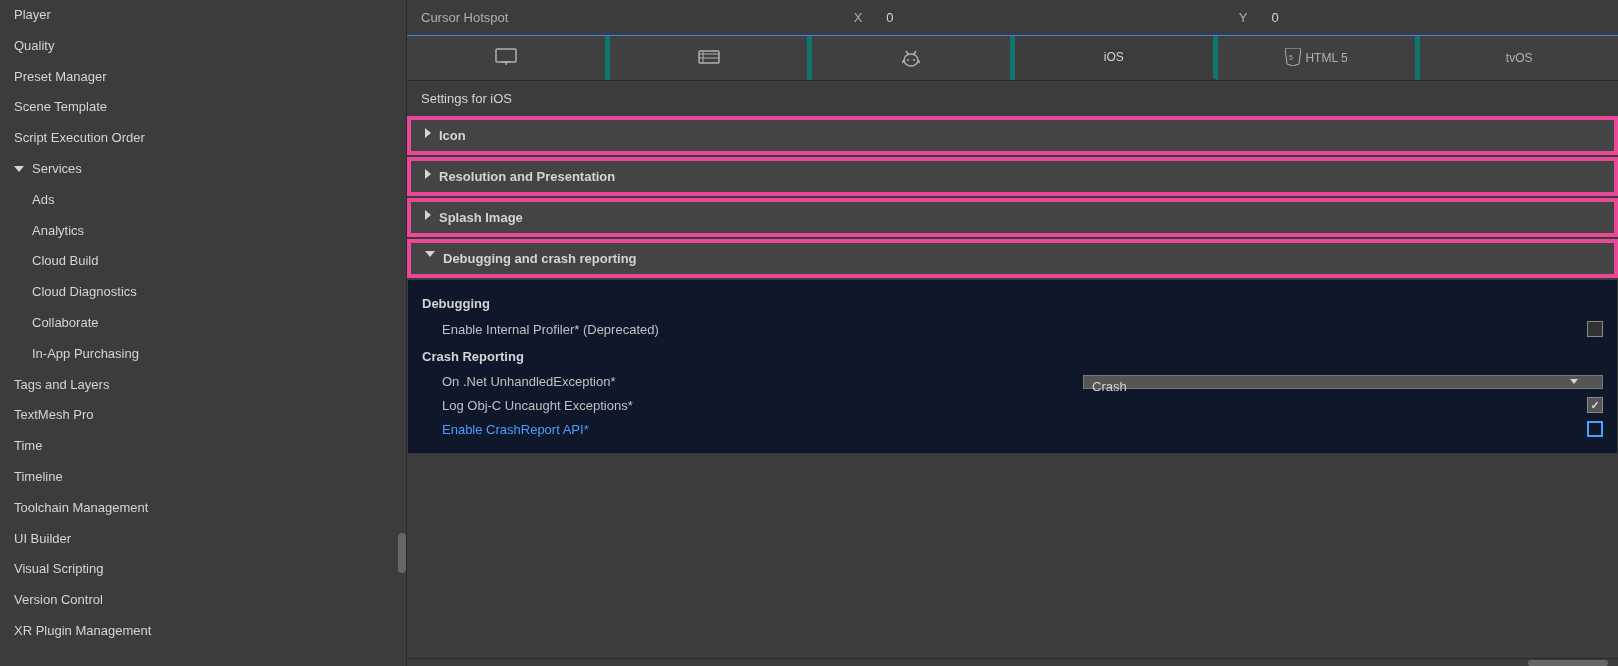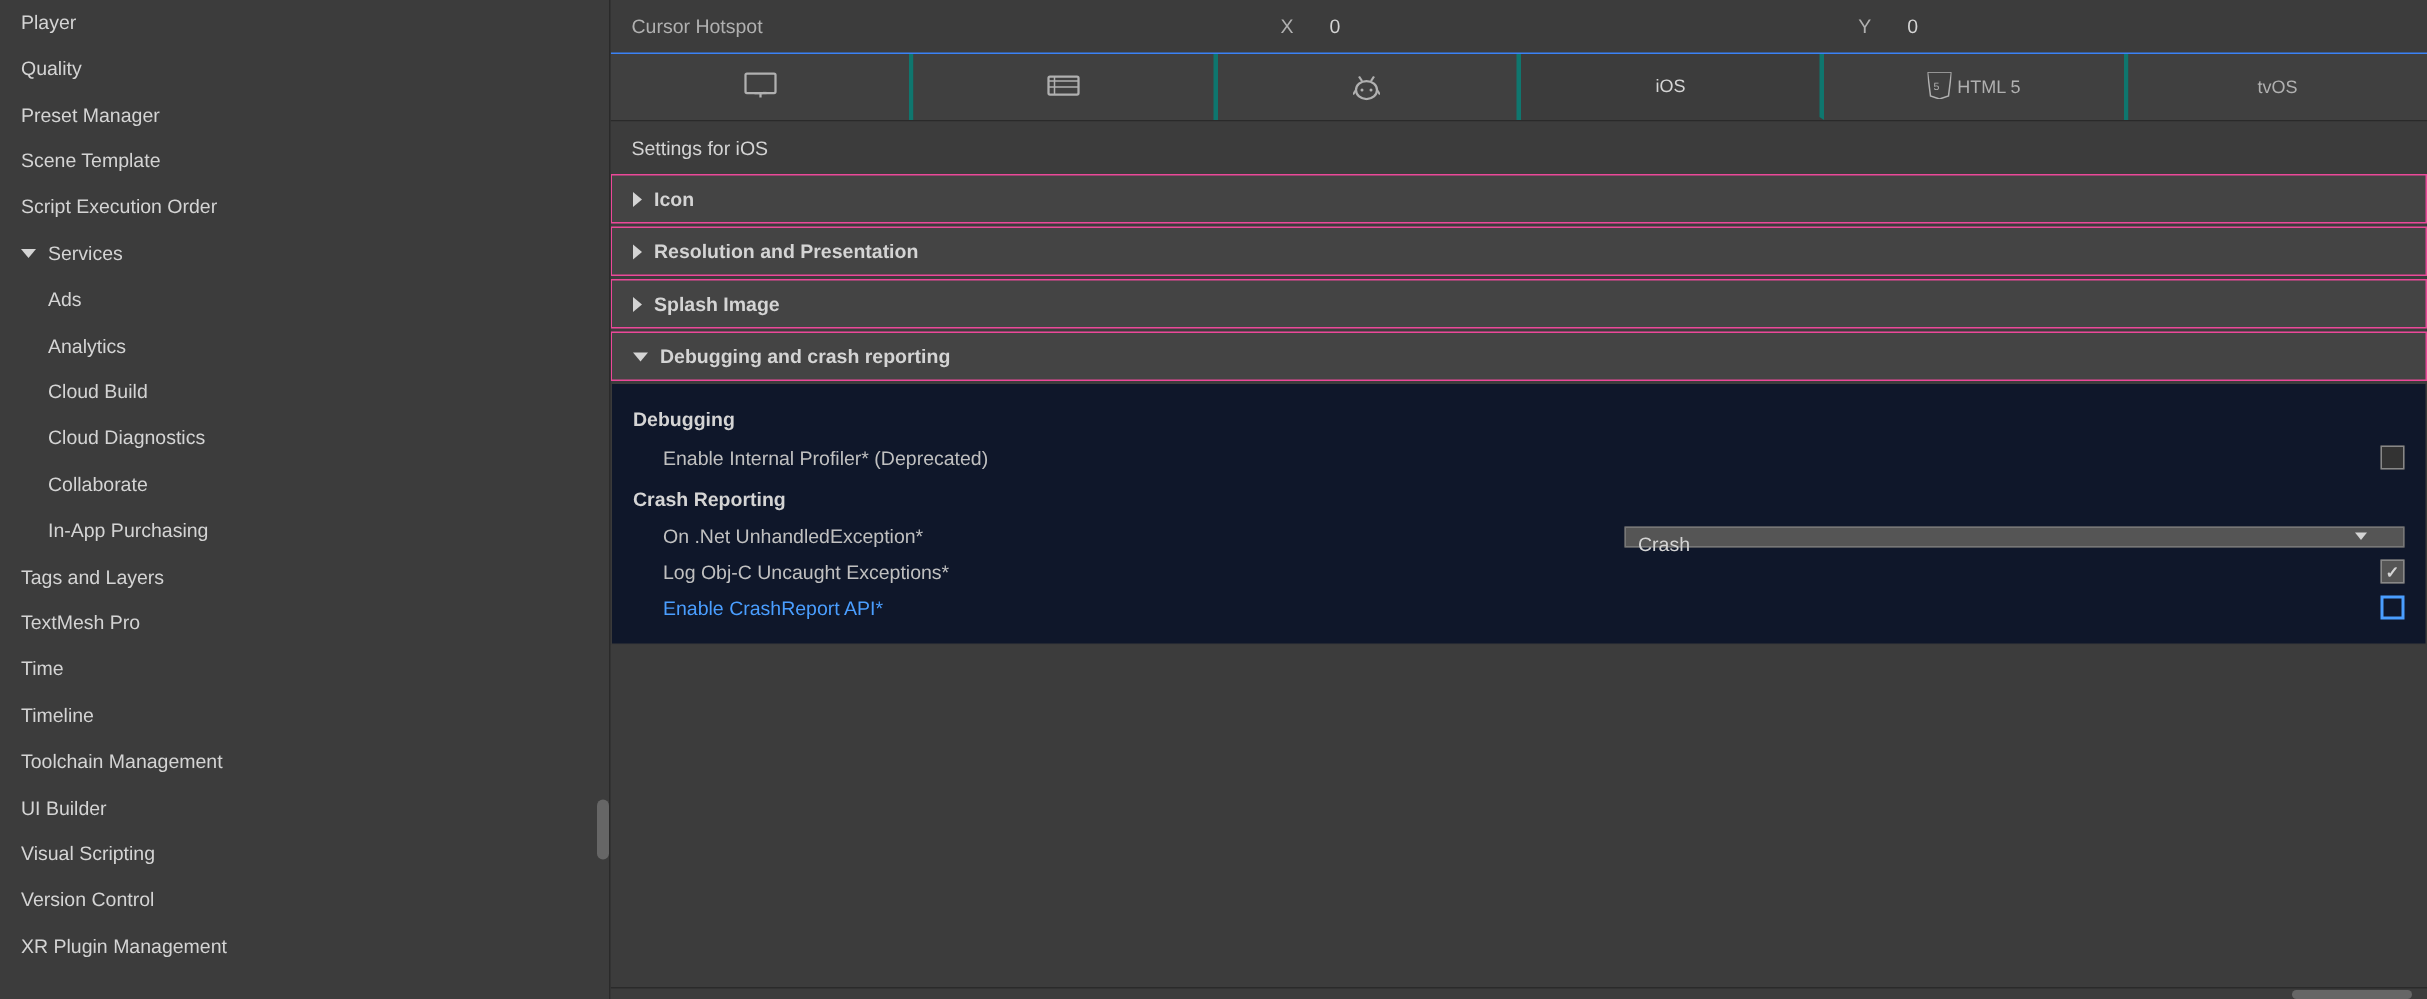--- a/index.html
+++ b/index.html
@@ -106,21 +106,21 @@
       border-bottom: 1px solid #2a2a2a;
       padding: 0;
     }
     .platform-tab {
       flex: 1;
       display: flex;
       align-items: center;
       justify-content: center;
       height: 44px;
       cursor: pointer;
-      border-right: 3px solid #0f766e;
+      border-right: 5px solid #0f766e;
       background: #404040;
       color: #b0b0b0;
       font-size: 12px;
       gap: 4px;
     }
     .platform-tab:last-child { border-right: none; }
     .platform-tab.active {
       background: #3c3c3c;
       color: #d4d4d4;
       border-bottom: 2px solid #3c3c3c;
@@ -139,24 +139,23 @@
 
     .settings-for-label {
       padding: 10px 14px 8px 14px;
       color: #d4d4d4;
       font-size: 13px;
     }
 
     
     .section-header {
       display: flex;
-      align-items: center;
       padding: 8px 14px;
       background: #444;
-      border: 1px solid #ec4899;
+      border: 4px solid #ec4899;
       margin: 2px 0;
       cursor: pointer;
       gap: 8px;
     }
     .section-title {
       font-weight: bold;
       color: #d4d4d4;
       font-size: 13px;
     }
     .section-arrow-right {

